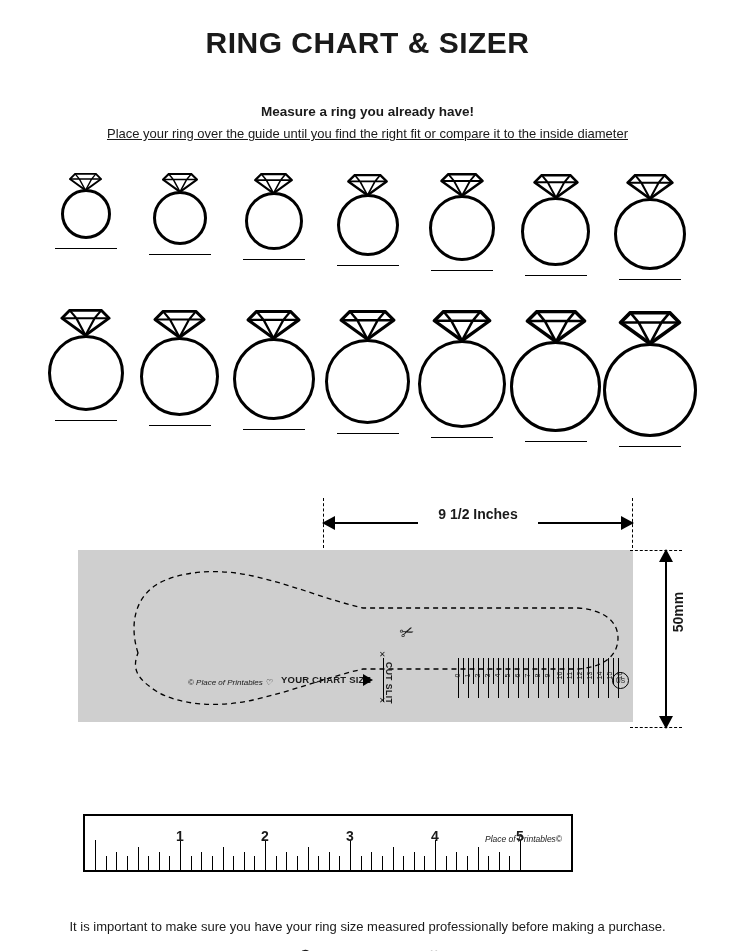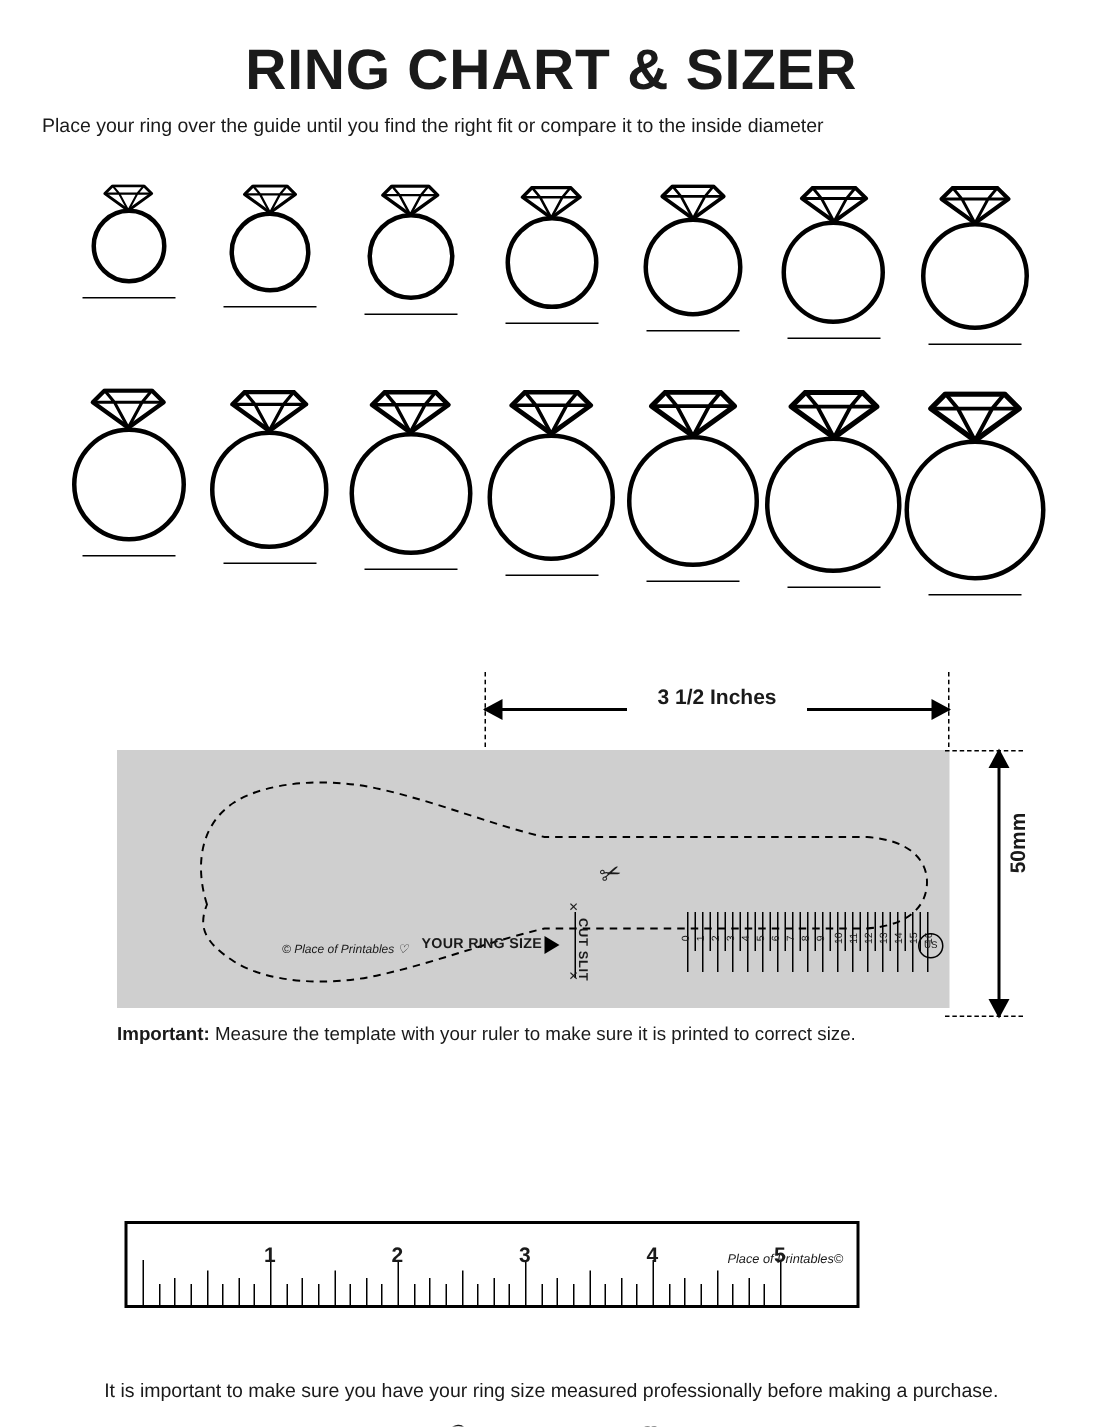--- a/index.html
+++ b/index.html
@@ -19,37 +19,39 @@
     width: 735px;
     height: 951px;
     position: relative;
     box-sizing: border-box;
     padding: 0 28px;
   }
 
   
   .title {
     text-align: center;
-    font-size: 38px;
+    font-size: 30px;
     font-weight: bold;
     letter-spacing: 0.5px;
     margin-top: 26px;
     margin-bottom: 0;
     font-family: "Liberation Sans", sans-serif;
   }
 
   .subhead {
     text-align: center;
     font-size: 13.5px;
     font-weight: bold;
     margin-top: 44px;
   }
   .subtext {
+    text-align: center;
     font-size: 13px;
     margin-top: 7px;
+    text-decoration: underline;
   }
 
   
   .ring-row {
     display: flex;
     justify-content: center;
     align-items: flex-start;
     gap: 0px;
   }
   .ring-row.row1 { margin-top: 30px; }
@@ -375,20 +377,21 @@
     font-weight: bold;
   }
 </style>
 </head>
 <body>
 
 <div class="page">
 
   <h1 class="title">RING CHART &amp; SIZER</h1>
 
+  <div class="subhead">Measure a ring you already have!</div>
   <div class="subtext">Place your ring over the guide until you find the right fit or compare it to the inside diameter</div>
 
   <div class="ring-row row1" id="row1">
       <div class="ring-cell">
         <div class="ring-graphic">
           <div style="height:20px;display:flex;align-items:flex-end;">
             <svg width="35" height="18.2" viewBox="0 0 40 21">
               <path d="M2 7 L8 1 L32 1 L38 7 L20 20 Z" fill="none" stroke="#000" stroke-width="2.2" stroke-linejoin="round"></path>
               <path d="M2 7 L38 7 M8 1 L13 7 L20 20 M32 1 L27 7 L20 20" fill="none" stroke="#000" stroke-width="1.6"></path>
             </svg>
@@ -600,30 +603,30 @@
     </div>
 
   <div class="sizer-area">
 
     <div class="inch-dim">
       <div class="tick l"></div>
       <div class="tick r"></div>
       <div class="arrow-line"></div>
       <div class="arrow-head left"></div>
       <div class="arrow-head right"></div>
-      <div class="dim-label">3 1/2 Inches</div>
+      <div class="dim-label">9 1/2 Inches</div>
     </div>
 
     <div class="gray-strip">
       <svg class="strip-inner" viewBox="0 0 555 172" preserveAspectRatio="none">
         <path d="M60 125 C 52 100, 55 72, 78 57 C 100 43, 140 40, 175 48 C 215 57, 250 72, 285 80 L 500 80 C 528 82, 540 95, 540 110 C 540 126, 528 139, 500 141 L 285 141 C 250 149, 215 163, 175 172 C 140 180, 100 177, 78 163 C 58 150, 54 140, 60 125 Z" fill="none" stroke="#000" stroke-width="1.3" stroke-dasharray="5,4" transform="translate(0,-22)"></path>
       </svg>
 
       <div class="brand-inline">© Place of Printables ♡</div>
-      <div class="your-ring-size">YOUR RING SIZE</div>
+      <div class="your-ring-size">YOUR CHART SIZE</div>
       <div class="ptr-tri"></div>
 
       <div class="scissors">✂</div>
       <div class="slit-line"></div>
       <div class="slit-x1">✕</div>
       <div class="slit-x2">✕</div>
       <div class="cut-slit">CUT SLIT</div>
 
       <div class="teeth" id="teeth">
           <div class="tooth" style="left: 0px; height: 40px;"></div>
@@ -684,23 +687,20 @@
 
     <div class="mm-dim">
       <div class="hline top"></div>
       <div class="hline bot"></div>
       <div class="vline"></div>
       <div class="ahead up"></div>
       <div class="ahead dn"></div>
       <div class="vlabel">50mm</div>
     </div>
 
-    <div class="important">
-      <b>Important:</b><span> Measure the template with your ruler to make sure it is printed to correct size.</span>
-    </div>
   </div>
 
   <div class="ruler-wrap">
     <div class="ruler-box">
       <div class="ruler-brand">Place of Printables©</div>
       <div id="ruler-ticks">
           <div class="ruler-tick" style="left: 10px; height: 30px;"></div>
           <div class="ruler-tick" style="left: 20.625px; height: 14px;"></div>
           <div class="ruler-tick" style="left: 31.25px; height: 18px;"></div>
           <div class="ruler-tick" style="left: 41.875px; height: 14px;"></div>

